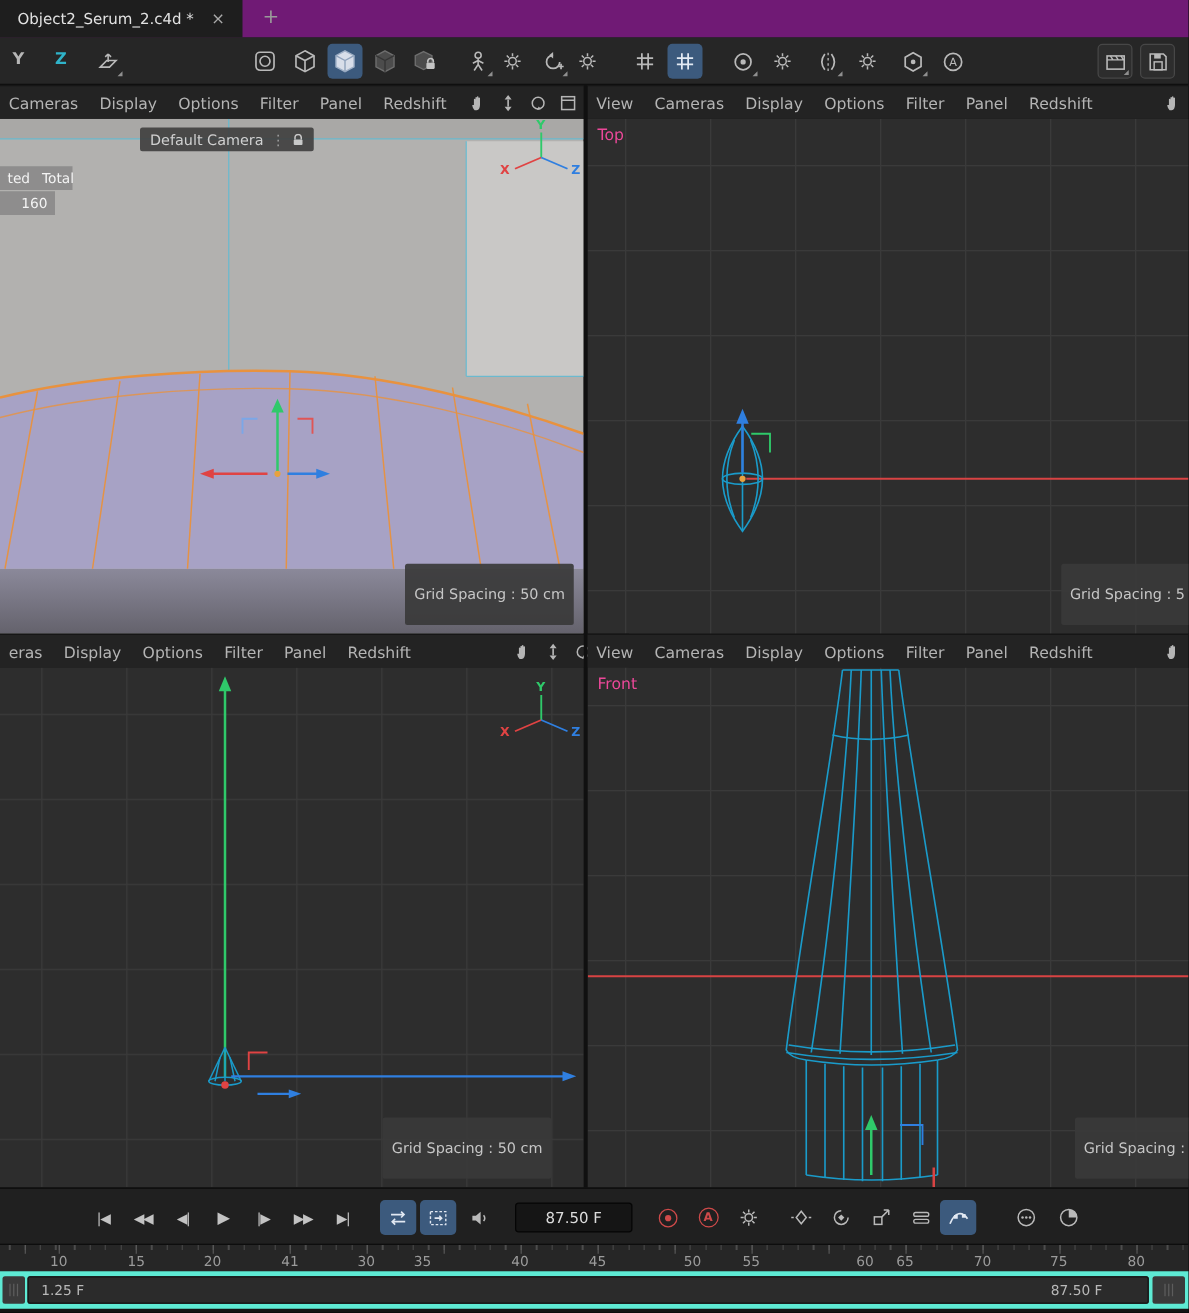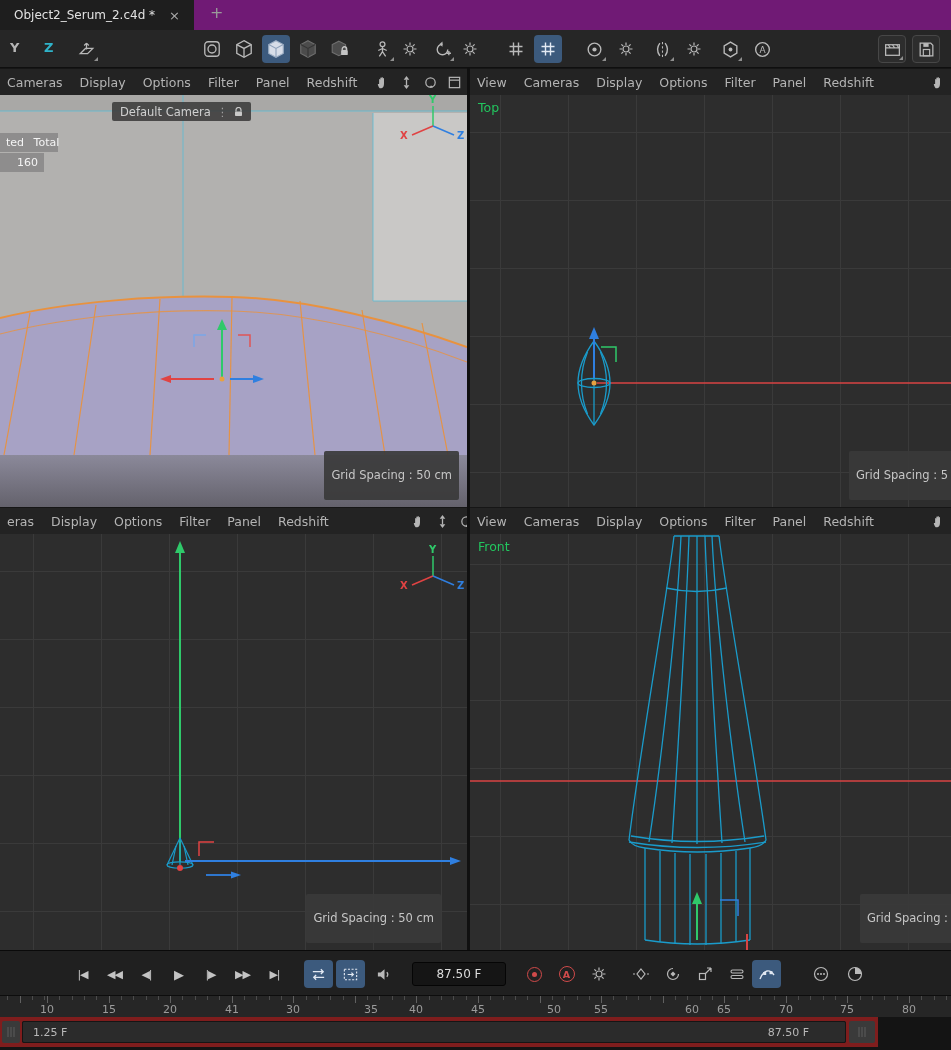--- a/index.html
+++ b/index.html
@@ -19,41 +19,41 @@
 .tb{position:absolute;top:5px;width:28px;height:28px;border-radius:4px;display:flex;align-items:center;justify-content:center;color:#b9b9b9}
 .tb.active{background:#3c5a7d}
 .tb.boxed{background:#2d2d2d;border:1px solid #474747}
 .tb.dd::after{content:"";position:absolute;right:2px;bottom:2px;border-left:4px solid transparent;border-bottom:4px solid #8f8f8f}
 
 .vpmenu{position:absolute;height:27px;background:#232323;display:flex;align-items:center;gap:17px;padding-left:7px;font-size:12.5px;color:#b4b4b4;overflow:hidden;border-top:1px solid #161616}
 .mitem{white-space:nowrap}
 .vptools{position:absolute;right:5px;top:0;height:27px;display:flex;align-items:center;gap:9px}
 .vpcontent{position:absolute;overflow:hidden;background:#2d2d2d}
 .fill{position:absolute;left:0;top:0;width:100%;height:100%}
-.vplabel{position:absolute;left:8px;top:5px;font-size:12.5px;color:#22c55e}
+.vplabel{position:absolute;left:8px;top:5px;font-size:12.5px;color:#ec4899}
 .gridpill{position:absolute;background:rgba(58,58,58,.92);color:#c6c6c6;font-size:11.5px;line-height:17px;padding:16px 7px;border-radius:2px;white-space:nowrap}
 .campill{position:absolute;left:112px;top:7px;height:19px;display:flex;align-items:center;gap:6px;background:rgba(62,62,62,.9);color:#d0d0d0;font-size:11.5px;padding:0 8px;border-radius:2px}
 .hudpill{position:absolute;background:rgba(132,132,132,.8);color:#f4f4f4;font-size:11px;line-height:19px;padding:0 6px;white-space:nowrap}
 .vdiv{position:absolute;background:#101010}
 
 .animbar{position:absolute;left:0;top:950px;width:951px;height:45px;background:#202020;border-top:1px solid #0a0a0a}
 .abtn{position:absolute;top:9px;width:29px;height:28px;display:flex;align-items:center;justify-content:center;border-radius:4px;color:#c3c3c3;font-size:11px;letter-spacing:-1px}
 .abtn.active{background:#3c5a7d}
 .framefield{position:absolute;left:412px;top:11px;width:94px;height:24px;background:#151515;border:1px solid #050505;border-radius:3px;color:#dcdcdc;font-size:12px;display:flex;align-items:center;justify-content:center}
 .rec-ring{width:15px;height:15px;border:1.6px solid #cf4a4a;border-radius:50%;display:flex;align-items:center;justify-content:center}
 .rec-dot{width:5px;height:5px;background:#cf4a4a;border-radius:50%}
 .ak-ring{width:16px;height:16px;border:1.6px solid #cf4a4a;border-radius:50%;display:flex;align-items:center;justify-content:center;color:#cf4a4a;font-size:9.5px;font-weight:bold;letter-spacing:0}
 
 .ruler{position:absolute;left:0;top:995px;width:951px;height:22px;background:#262626;border-top:1px solid #0d0d0d}
 .tickrow{position:absolute;left:0;top:0;width:100%}
 .tickrow.minor{height:4px;background:repeating-linear-gradient(90deg,#4c4c4c 0 1px,transparent 1px 12.314px);background-position:47px 0}
 .tickrow.major{height:7px;background:repeating-linear-gradient(90deg,#606060 0 1px,transparent 1px 61.57px);background-position:47px 0}
 .rnum{position:absolute;top:7px;transform:translateX(-50%);font-size:11px;color:#9b9b9b}
 
-.rangebar{position:absolute;left:0;top:1017px;width:878px;height:30px;background:#7f1d1d}
+.rangebar{position:absolute;left:0;top:1017px;width:951px;height:30px;background:#5eead4}
 .cap{position:absolute;top:4px;height:22px;background:#3a3a3a;border-radius:2px}
 .cap.left{left:2px;width:18px}
 .cap.right{right:3px;width:26px}
 .cap::after{content:"";position:absolute;left:50%;top:6px;transform:translateX(-50%);width:1px;height:10px;background:#5d5d5d;box-shadow:3px 0 0 #5d5d5d,-3px 0 0 #5d5d5d}
 .rtrack{position:absolute;left:22px;right:32px;top:4px;height:22px;background:#1b1b1b;border-radius:2px}
 .rhandle{position:absolute;left:0;top:0;right:0;bottom:0;background:#2b2b2b;border:1px solid #151515;border-radius:2px;display:flex;align-items:center;justify-content:space-between;color:#b8b8b8;font-size:11px;padding:0 10px}
 .rhandle .rend{margin-right:26px}
 svg{display:block}
 </style>
 </head>
@@ -596,21 +596,21 @@
   </div>
 
   <div class="ruler">
     <div class="tickrow minor"></div>
     <div class="tickrow major"></div>
     <span class="rnum" style="left:47px">10</span>
     <span class="rnum" style="left:109px">15</span>
     <span class="rnum" style="left:170px">20</span>
     <span class="rnum" style="left:232px">41</span>
     <span class="rnum" style="left:293px">30</span>
-    <span class="rnum" style="left:371px">35</span>
+    <span class="rnum" style="left:338px">35</span>
     <span class="rnum" style="left:416px">40</span>
     <span class="rnum" style="left:478px">45</span>
     <span class="rnum" style="left:554px">50</span>
     <span class="rnum" style="left:601px">55</span>
     <span class="rnum" style="left:692px">60</span>
     <span class="rnum" style="left:724px">65</span>
     <span class="rnum" style="left:786px">70</span>
     <span class="rnum" style="left:847px">75</span>
     <span class="rnum" style="left:909px">80</span>
   </div>

